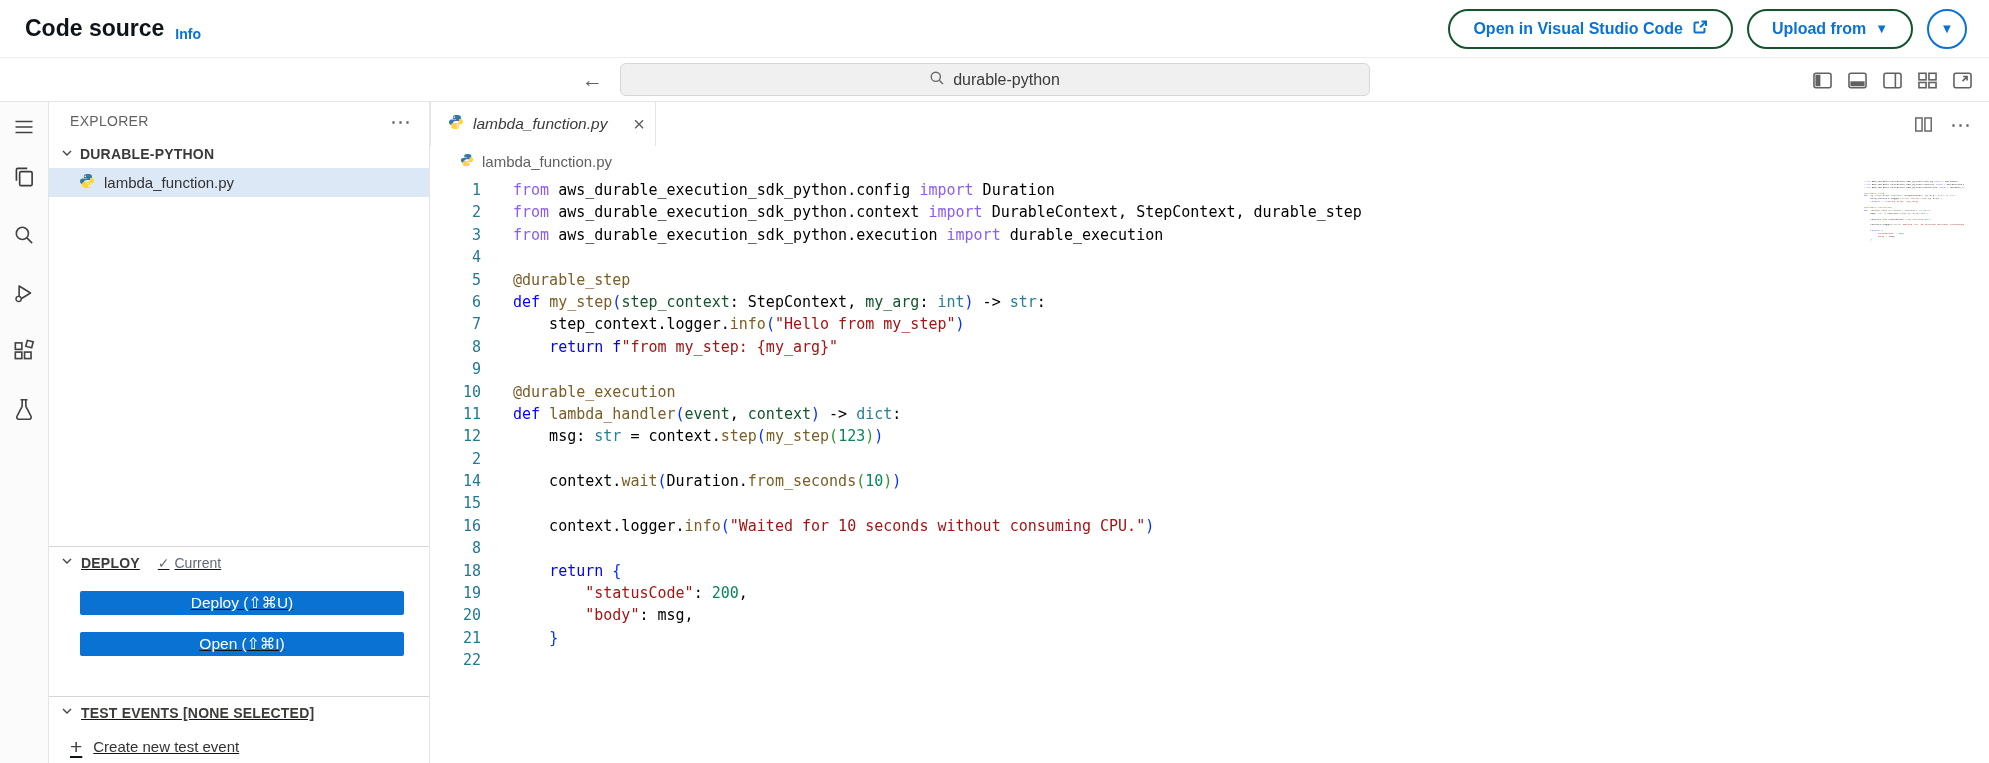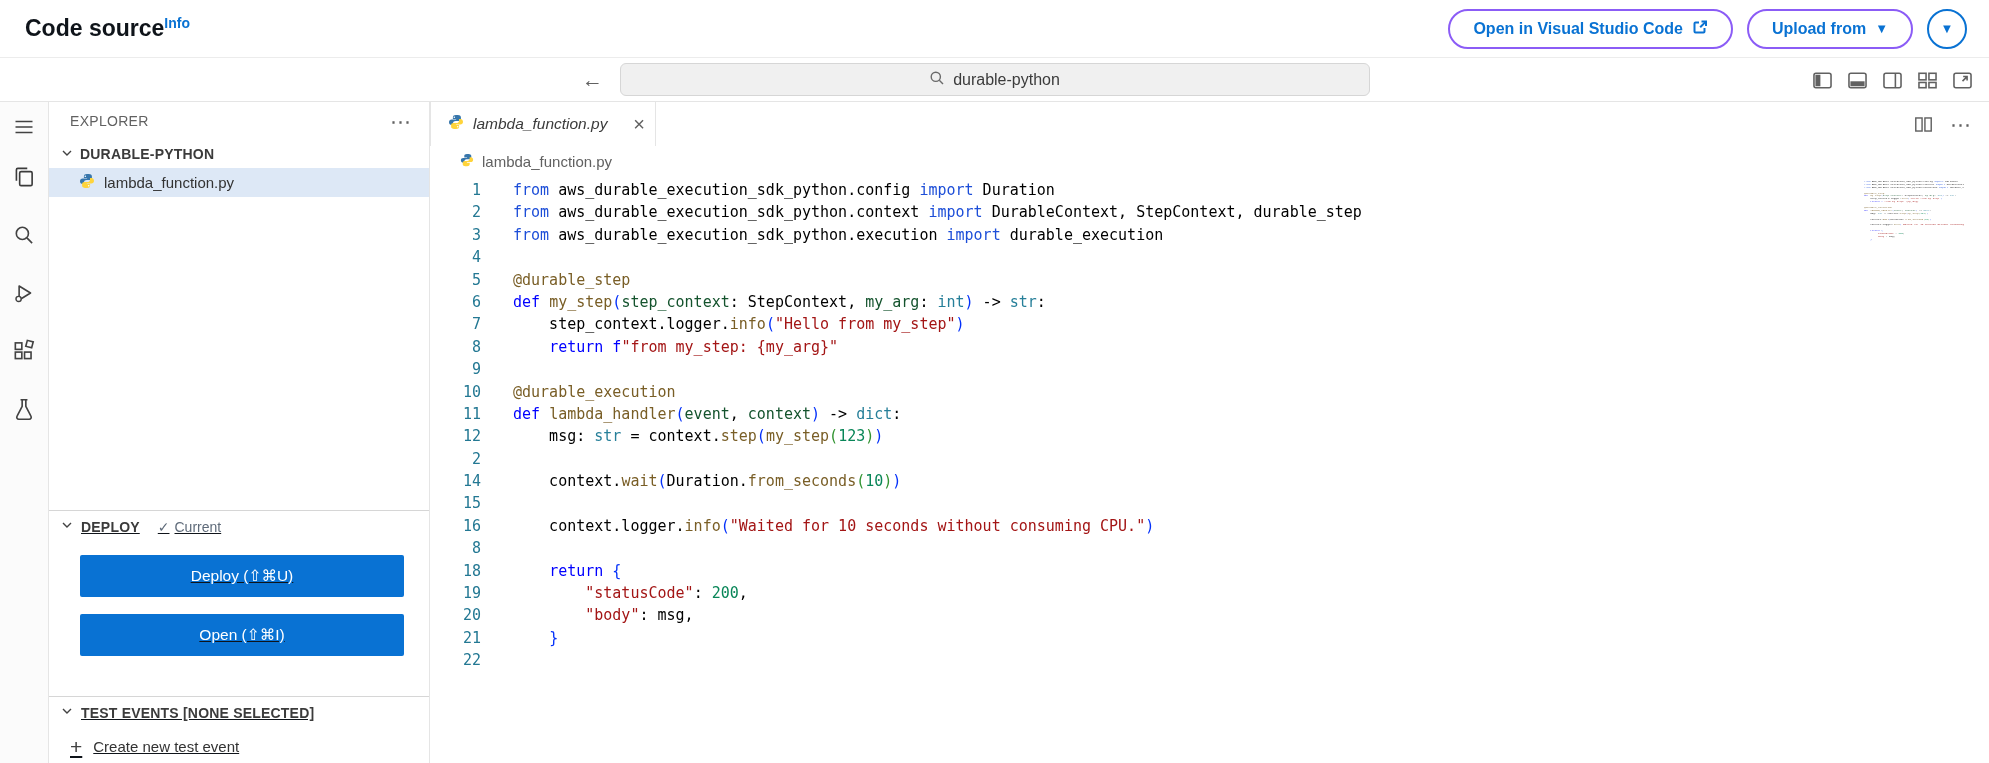--- a/index.html
+++ b/index.html
@@ -2,25 +2,25 @@
 <html><head>
 <meta charset="utf-8">
 <style>
   * { margin:0; padding:0; box-sizing:border-box; }
   html,body { width:1989px; height:763px; overflow:hidden; }
   body { font-family:"Liberation Sans",sans-serif; background:#fff; color:#0f141a; }
   .page { width:1989px; height:763px; display:flex; flex-direction:column; }
 
   
   .aws-header { flex:0 0 58px; display:flex; align-items:center; padding:0 22px 0 25px; background:#fff; border-bottom:1px solid #ececec; }
-  .aws-title-group { display:flex; align-items:flex-start; }
+  .aws-title-group { display:flex; align-items:flex-end; gap:11px; }
   .aws-title { font-size:23px; font-weight:700; color:#0f141a; }
   .info-link { font-size:14px; font-weight:700; color:#0972d3; cursor:pointer; }
   .aws-actions { margin-left:auto; display:flex; align-items:center; gap:14px; }
-  .btn-outline { display:flex; align-items:center; gap:9px; height:40px; padding:0 23px; border:2px solid #8b5cf6; border-radius:21px; background:#fff; color:#0972d3; font-weight:700; font-size:16px; font-family:inherit; cursor:pointer; white-space:nowrap; }
+  .btn-outline { display:flex; align-items:center; gap:9px; height:40px; padding:0 23px; border:2px solid #14532d; border-radius:21px; background:#fff; color:#0972d3; font-weight:700; font-size:16px; font-family:inherit; cursor:pointer; white-space:nowrap; }
   .btn-circle { width:40px; height:40px; border:2px solid #0972d3; border-radius:50%; background:#fff; display:flex; align-items:center; justify-content:center; cursor:pointer; }
   .caret { color:#0972d3; font-size:13px; line-height:1; }
 
   
   .titlebar { flex:0 0 44px; position:relative; display:flex; align-items:center; background:#fff; border-bottom:1px solid #e5e5e5; }
   .nav-arrows { position:absolute; left:582px; top:0; height:44px; display:flex; align-items:center; gap:20px; }
   .arrow-back { font-size:21px; color:#616161; cursor:pointer; }
   .arrow-fwd { font-size:21px; color:#a6a6a6; cursor:pointer; }
   .search-box { position:absolute; left:50%; top:5px; transform:translateX(-50%); width:750px; height:33px; background:#f0f0f0; border:1px solid #d6d6d6; border-radius:6px; display:flex; align-items:center; justify-content:center; gap:8px; color:#3b3b3b; font-size:16px; cursor:text; }
   .layout-icons { position:absolute; right:16px; top:0; height:44px; display:flex; align-items:center; gap:14px; }
@@ -38,42 +38,42 @@
   .sb-title { font-size:14px; color:#616161; letter-spacing:.3px; }
   .sb-more { margin-left:auto; color:#616161; font-size:21px; cursor:pointer; line-height:1; }
   .tree-folder { flex:0 0 28px; display:flex; align-items:center; gap:5px; padding-left:10px; font-weight:700; font-size:14px; color:#3b3b3b; letter-spacing:.2px; cursor:pointer; }
   .tree-file { flex:0 0 29px; display:flex; align-items:center; gap:9px; padding-left:30px; font-size:15px; color:#333; background:#dde8f6; cursor:pointer; }
   .sb-spacer { flex:1 1 auto; }
   .sb-section { border-top:1px solid #d6d6d6;text-decoration:underline; }
   .sec-header { height:32px; display:flex; align-items:center; gap:6px; padding-left:10px; }
   .sec-title { font-weight:700; font-size:14px; color:#3b3b3b; letter-spacing:.2px; }
   .sec-status { margin-left:12px; font-size:14px; color:#5f6b7a; display:flex; align-items:center; gap:5px; }
   .deploy-buttons { padding:12px 25px 40px 31px; display:flex; flex-direction:column; gap:17px; }
-  .vsc-btn { height:42px; background:#0972d3; color:#fff; border:none; border-radius:2px; font-size:15.5px; font-family:inherit; cursor:pointer; }
+  .vsc-btn { height:24px; background:#0972d3; color:#fff; border:none; border-radius:2px; font-size:15.5px; font-family:inherit; cursor:pointer; }
   .create-row { height:34px; display:flex; align-items:center; gap:11px; padding-left:21px; font-size:15px; color:#333; cursor:pointer; }
   .plus-glyph { font-size:21px; color:#424242; line-height:1; }
 
   
   .editor { flex:1; display:flex; flex-direction:column; min-width:0; background:#fff; }
   .tabbar { flex:0 0 44px; display:flex; align-items:stretch; background:#fff; }
   .tab { width:226px; display:flex; align-items:center; gap:9px; padding:0 10px 0 17px; border-left:1px solid #e5e5e5; border-right:1px solid #e5e5e5; background:#fff; cursor:pointer; }
   .tab-label { flex:1; font-style:italic; font-size:15.5px; color:#3b3b3b; white-space:nowrap; overflow:hidden; }
   .tab-close { color:#616161; font-size:20px; line-height:1; cursor:pointer; }
   .tab-actions { margin-left:auto; display:flex; align-items:center; gap:17px; padding-right:18px; color:#616161; }
   .tab-actions svg { display:block; cursor:pointer; }
   .tab-more { font-size:21px; line-height:1; cursor:pointer; }
   .breadcrumbs { flex:0 0 31px; display:flex; align-items:center; gap:8px; padding-left:30px; color:#616161; font-size:15px; }
 
   .code-area { flex:1; position:relative; overflow:hidden; font-family:"DejaVu Sans Mono",monospace; padding-top:2px; }
   .code-line { display:flex; height:22.4px; line-height:22.4px; font-size:15px; white-space:pre; }
   .ln { flex:0 0 51px; width:51px; text-align:right; color:#237893; user-select:none; }
   .lc { padding-left:32px; }
 
   .tok-pl  { color:#000000; }
-  .tok-kw  { color:#1d4ed8;margin-top:44px; }
+  .tok-kw  { color:#8b5cf6;margin-top:44px; }
   .tok-df  { color:#0000ff; }
   .tok-dec { color:#795e26; }
   .tok-fn  { color:#795e26; }
   .tok-par { color:#14532d; }
   .tok-ty  { color:#267f99; }
   .tok-str { color:#a31515; }
   .tok-num { color:#098658; }
   .tok-br  { color:#0431fa; }
   .tok-br2 { color:#319331; }
 

